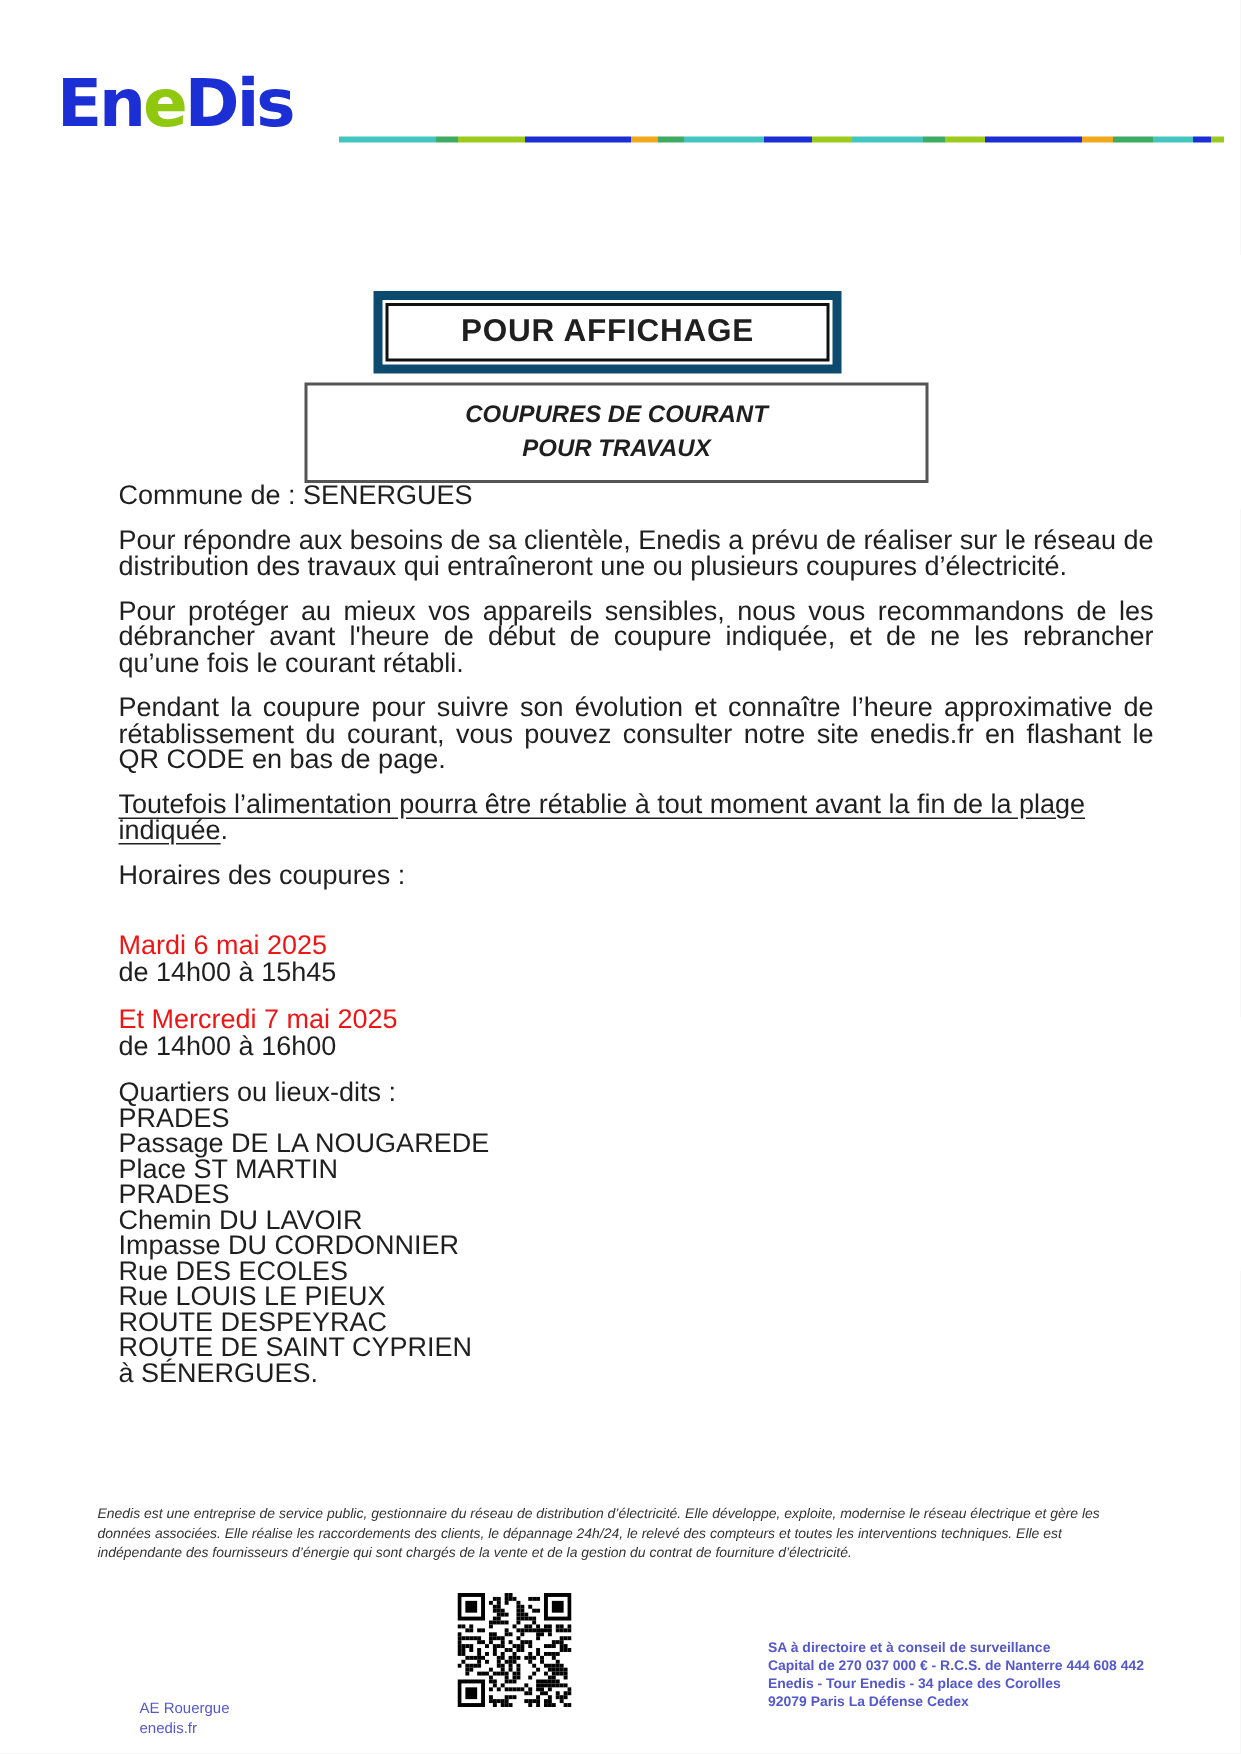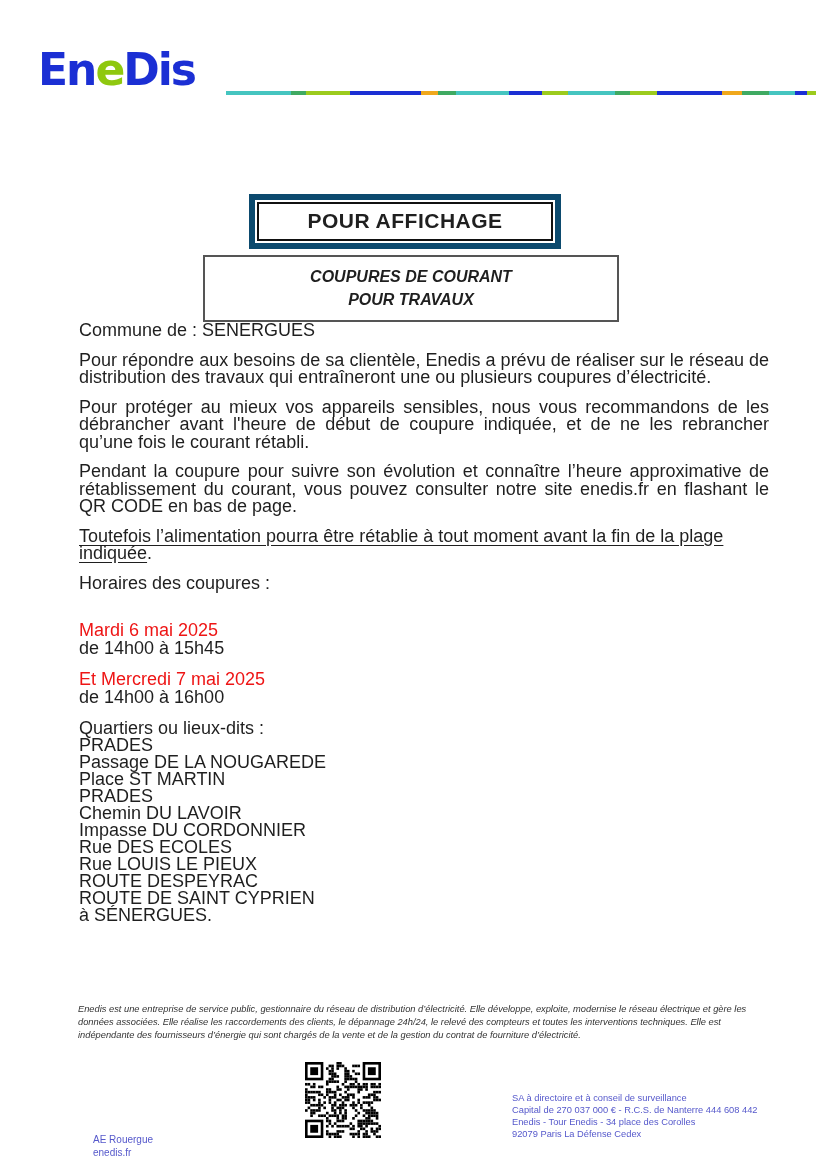--- a/index.html
+++ b/index.html
@@ -33,29 +33,29 @@
   .body-flow{position:absolute;left:79px;top:322px;width:690px;font-size:18px;line-height:17.5px;}
   .body-flow p{margin:0 0 12px 0;}
   .para-justified{text-align:justify;}
   .underline-sentence{text-decoration:underline;text-underline-offset:3px;}
   .schedule{margin-top:30px;}
   .sched-date{color:var(--accent-red);}
   .sched-time{margin-bottom:14px;}
   .locations{}
   .locations div{line-height:17px;}
   
-  .disclaimer{position:absolute;left:78px;top:1003px;width:674px;
+  .disclaimer{position:absolute;left:65px;top:1003px;width:674px;
     font-size:9.3px;font-style:italic;line-height:12.8px;color:#333;
     font-family:"Liberation Sans",sans-serif;}
   .qr{position:absolute;left:305px;top:1061px;width:76px;height:78px;}
   .agency-block{position:absolute;left:93px;top:1113px;font-size:10px;
     color:var(--footer-blue);line-height:13px;margin-top:20px;}
   .agency-block .site{font-weight:400;}
   .legal-block{position:absolute;left:512px;top:1092px;font-size:9.3px;
-    color:var(--footer-blue);line-height:12px;}
+    color:var(--footer-blue);line-height:12px;font-weight:bold;}
 </style>
 </head>
 <body>
 
 <div class="page" style="--brand-blue: #1b2fd4; --brand-green: #8fc80f; --accent-red: #ee1515; --footer-blue: #5558cb; --text: #1f1f1f; --sep-teal: #45c5c0; --sep-lime: #9ccb1d; --sep-blue: #1b2fd4; --sep-orange: #f0a81c; --sep-green: #3faa62;">
 
   <div class="logo">
     <span class="lg-blue">En</span><span class="lg-green">e</span><span class="lg-blue">Dis</span>
   </div>
   <div class="separator"></div>

